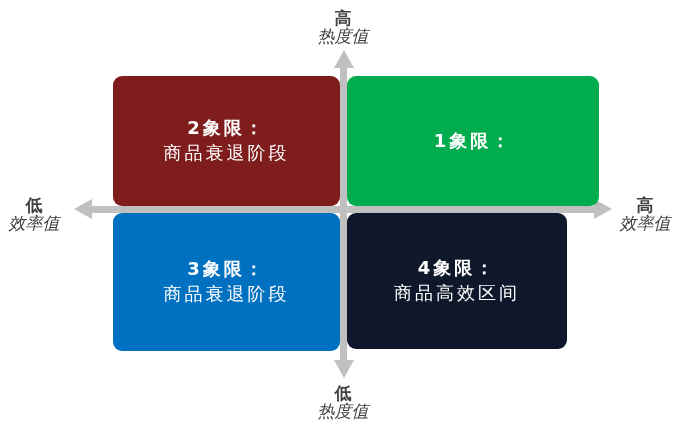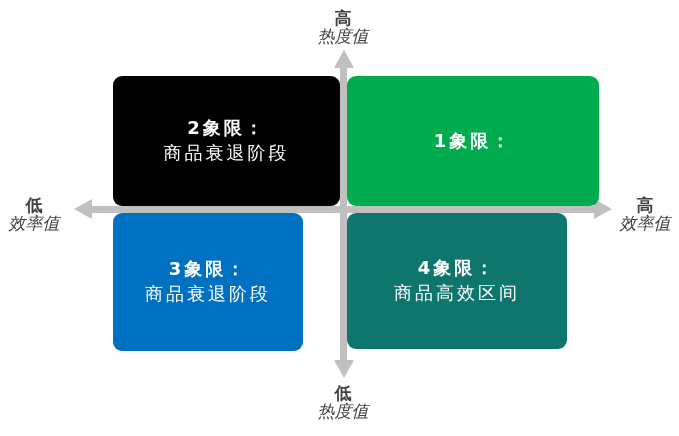--- a/index.html
+++ b/index.html
@@ -23,32 +23,32 @@
 </head>
 <body>
 
 <div class="axis-h"></div>
 <div class="axis-v"></div>
 <div class="arrow arrow-up"></div>
 <div class="arrow arrow-down"></div>
 <div class="arrow arrow-left"></div>
 <div class="arrow arrow-right"></div>
 
-<div class="quad" style="left:113px;top:76px;width:227px;height:130px;background:#000000;">
+<div class="quad" style="left:113px;top:76px;width:227px;height:130px;background:#7f1d1d;">
   <div class="q-title">2象限：</div>
   <div class="q-sub">商品衰退阶段</div>
 </div>
 <div class="quad" style="left:347px;top:76px;width:252px;height:130px;background:#00ac4e;">
   <div class="q-title">1象限：</div>
 </div>
-<div class="quad" style="left:113px;top:213px;width:190px;height:138px;background:#0070c0;">
+<div class="quad" style="left:113px;top:213px;width:227px;height:138px;background:#0070c0;">
   <div class="q-title">3象限：</div>
   <div class="q-sub">商品衰退阶段</div>
 </div>
-<div class="quad" style="left:347px;top:213px;width:220px;height:136px;background:#0f766e;">
+<div class="quad" style="left:347px;top:213px;width:220px;height:136px;background:#0f172a;">
   <div class="q-title">4象限：</div>
   <div class="q-sub">商品高效区间</div>
 </div>
 
 <div class="label" style="left:303px;top:9px;width:80px;">
   <div class="big">高</div>
   <div class="small">热度值</div>
 </div>
 <div class="label" style="left:303px;top:384px;width:80px;">
   <div class="big">低</div>

